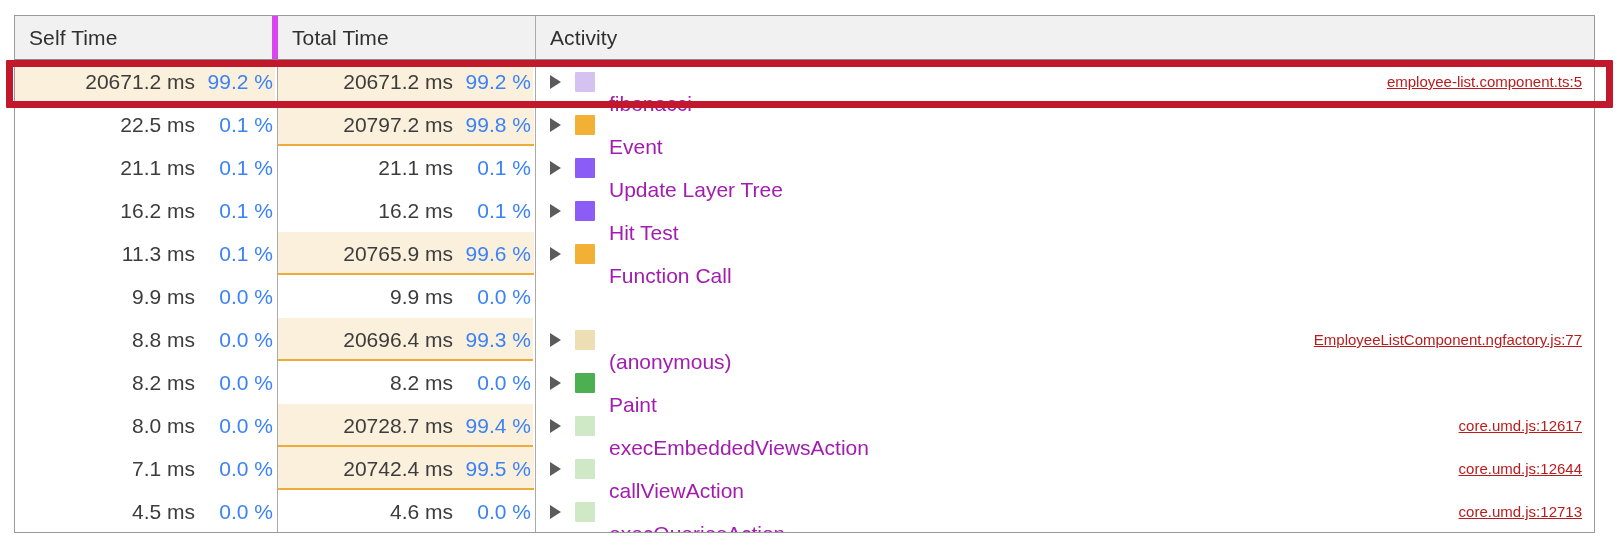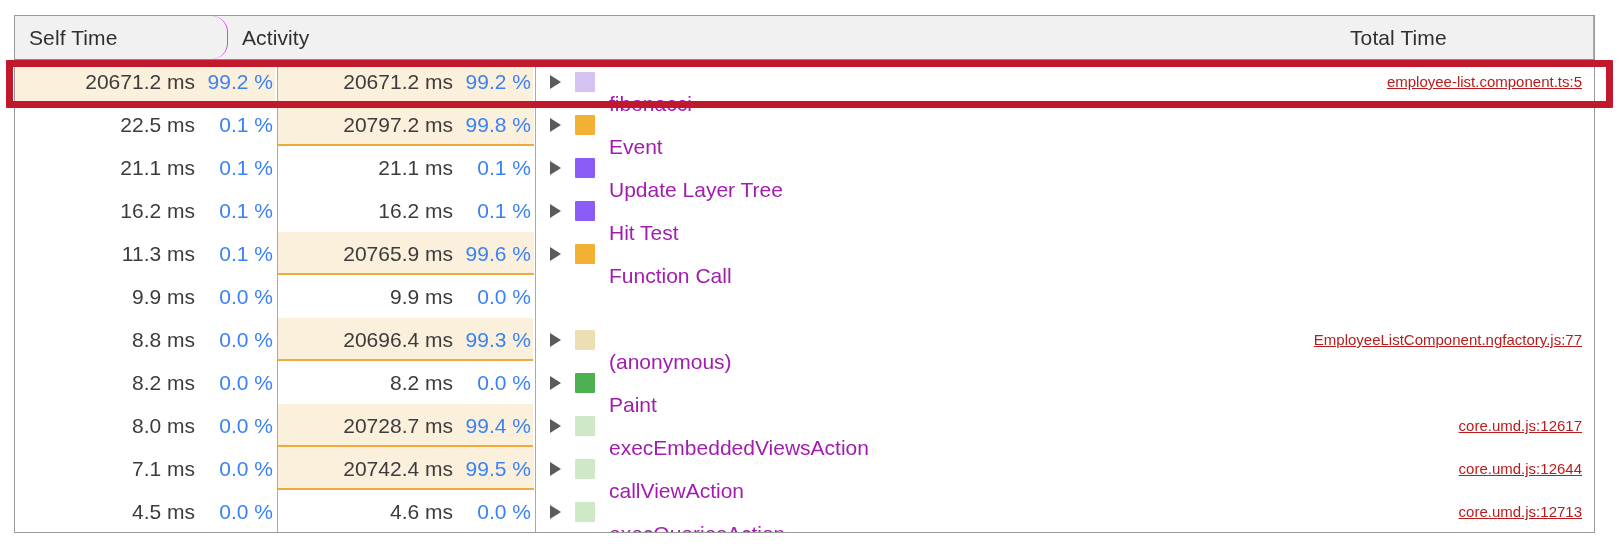--- a/index.html
+++ b/index.html
@@ -52,21 +52,21 @@
     box-sizing: border-box;
     display: flex;
     align-items: center;
     height: 100%;
     padding-left: 14px;
     color: #303030;
     font-size: 21px;
     letter-spacing: 0.1px;
     white-space: nowrap;
   }
-  .th.self   { width: 213px; border-right: 1px solid #d946ef; border-radius: 16px; }
+  .th.self   { width: 263px; border-right: 6px solid #d946ef; }
   .th.total  { width: 258px; border-right: 1px solid #aaaaaa; }
   .th.act    { flex: 1 1 auto; }
 
   
   .tbody { }
   .trow {
     display: flex;
     height: 43px;
     box-sizing: border-box;
   }
@@ -165,26 +165,26 @@
 <body>
 
 <div id="stage">
 
   <div class="perf-table">
 
     <div class="thead">
       <div class="th self">
         <span>Self Time</span>
       </div>
+      <div class="th total">
+        <span>Total Time</span>
+      </div>
       <div class="th act">
         <span>Activity</span>
       </div>
-      <div class="th total">
-        <span>Total Time</span>
-      </div>
     </div>
 
     <div class="tbody" id="tbody">
         <div class="trow">
           <div class="cell self">
             <div class="bar" style="width: 99.2%;"></div>
             <div class="numwrap">
               <span class="ms">20671.2 ms</span>
               <span class="pct">99.2 %</span>
             </div>

